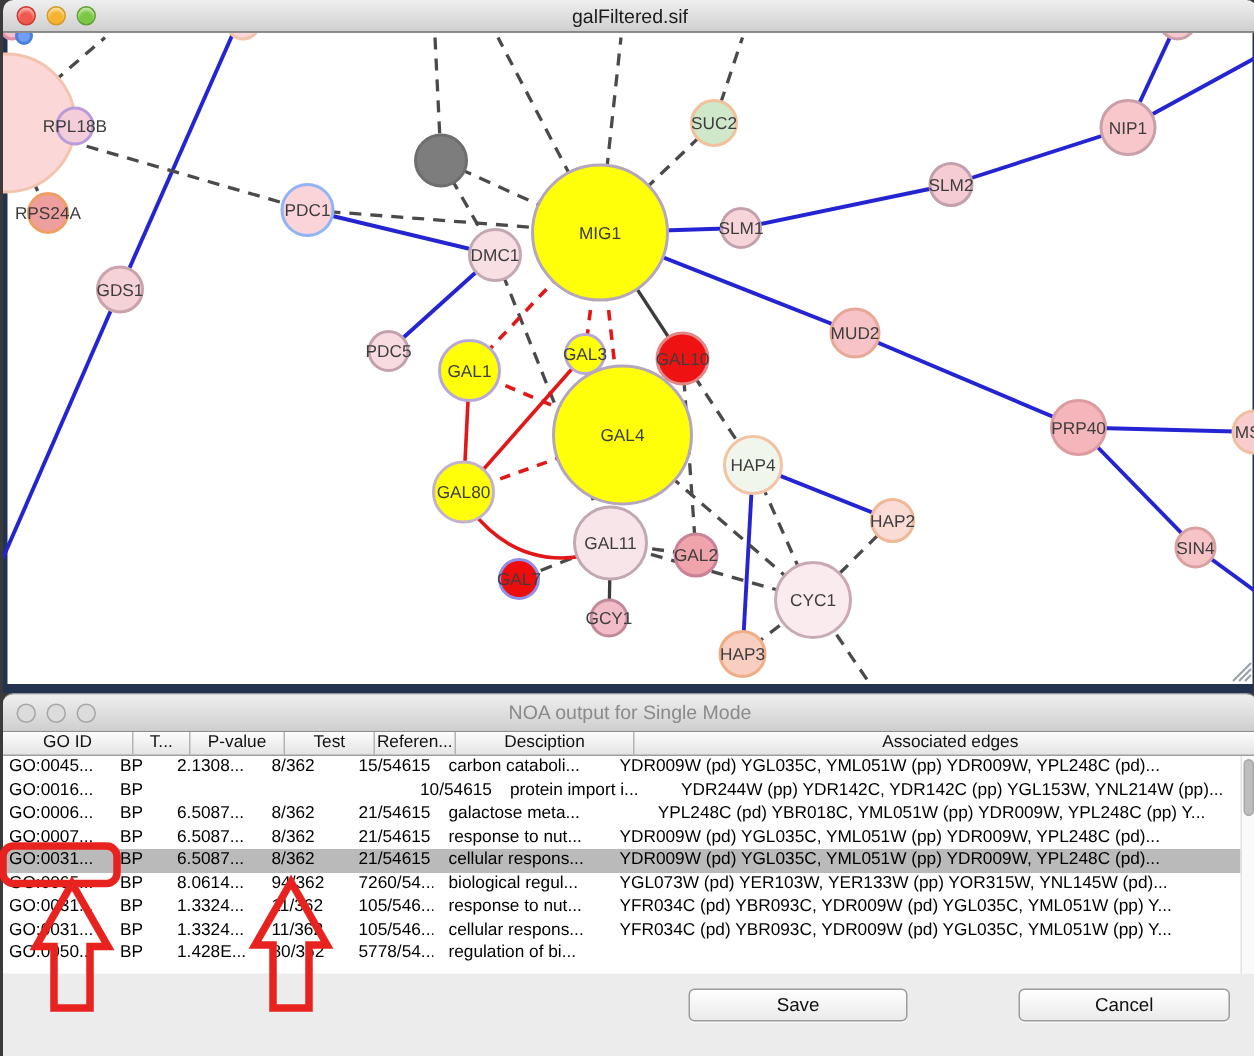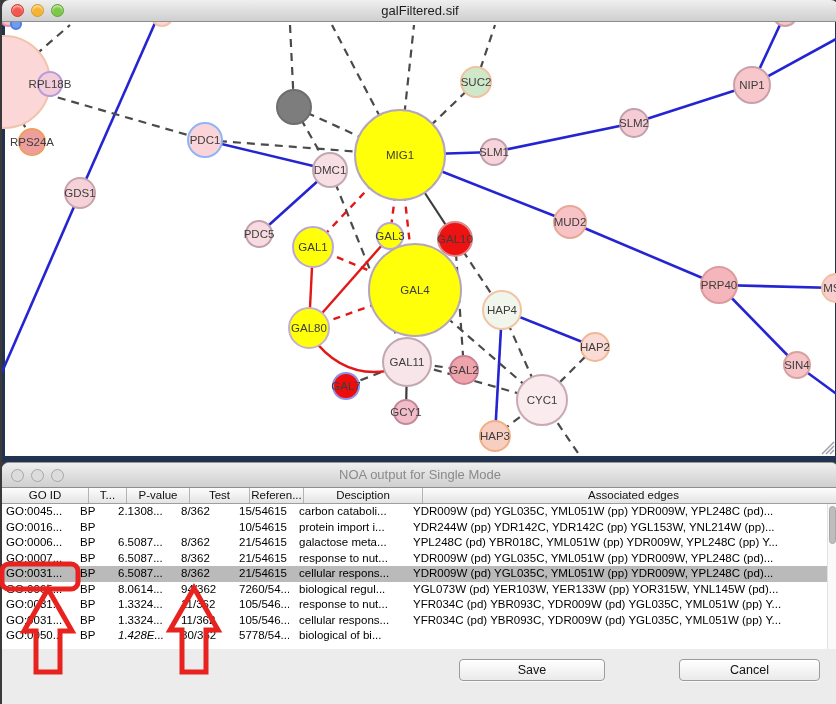--- a/index.html
+++ b/index.html
@@ -211,32 +211,32 @@
         <div class="tcell c3" style="width: 60px;">8/362</div>
         <div class="tcell c4" style="width: 54px;">15/54615</div>
         <div class="tcell c5" style="width: 119px;">carbon cataboli...</div>
         <div class="tcell c6" style="width: 421px;">YDR009W (pd) YGL035C, YML051W (pp) YDR009W, YPL248C (pd)...</div>
       </div>
       <div class="trow">
         <div class="tcell c0" style="width: 72px;">GO:0016...</div>
         <div class="tcell c1" style="width: 38px;">BP</div>
         <div class="tcell c2" style="width: 63px; margin-top: 44px;">6.2567...</div>
         <div class="tcell c3" style="width: 60px; margin-top: 38px;">7/362</div>
-        <div class="tcell c4" style="width: 54px;">10/54615</div>
+        <div class="tcell c4" style="width: 54px; margin-left: 41px;">10/54615</div>
         <div class="tcell c5" style="width: 119px;">protein import i...</div>
         <div class="tcell c6" style="width: 421px;">YDR244W (pp) YDR142C, YDR142C (pp) YGL153W, YNL214W (pp)...</div>
       </div>
       <div class="trow">
         <div class="tcell c0" style="width: 72px;">GO:0006...</div>
         <div class="tcell c1" style="width: 38px;">BP</div>
         <div class="tcell c2" style="width: 63px;">6.5087...</div>
         <div class="tcell c3" style="width: 60px;">8/362</div>
         <div class="tcell c4" style="width: 54px;">21/54615</div>
         <div class="tcell c5" style="width: 119px;">galactose meta...</div>
-        <div class="tcell c6" style="width: 421px;">YPL248C (pd) YBR018C, YML051W (pp) YDR009W, YPL248C (pp) Y...</div>
+        <div class="tcell c6" style="width: 421px; text-align: center;">YPL248C (pd) YBR018C, YML051W (pp) YDR009W, YPL248C (pp) Y...</div>
       </div>
       <div class="trow">
         <div class="tcell c0" style="width: 72px;">GO:0007...</div>
         <div class="tcell c1" style="width: 38px;">BP</div>
         <div class="tcell c2" style="width: 63px;">6.5087...</div>
         <div class="tcell c3" style="width: 60px;">8/362</div>
         <div class="tcell c4" style="width: 54px;">21/54615</div>
         <div class="tcell c5" style="width: 119px;">response to nut...</div>
         <div class="tcell c6" style="width: 421px;">YDR009W (pd) YGL035C, YML051W (pp) YDR009W, YPL248C (pd)...</div>
       </div>
@@ -272,24 +272,24 @@
         <div class="tcell c1" style="width: 38px;">BP</div>
         <div class="tcell c2" style="width: 63px;">1.3324...</div>
         <div class="tcell c3" style="width: 60px;">11/362</div>
         <div class="tcell c4" style="width: 54px;">105/546...</div>
         <div class="tcell c5" style="width: 119px;">cellular respons...</div>
         <div class="tcell c6" style="width: 421px;">YFR034C (pd) YBR093C, YDR009W (pd) YGL035C, YML051W (pp) Y...</div>
       </div>
       <div class="trow">
         <div class="tcell c0" style="width: 72px;">GO:0050...</div>
         <div class="tcell c1" style="width: 38px;">BP</div>
-        <div class="tcell c2" style="width: 63px; font-style: italic;">1.428E...</div>
+        <div class="tcell c2" style="width: 63px;">1.428E...</div>
         <div class="tcell c3" style="width: 60px;">80/362</div>
         <div class="tcell c4" style="width: 54px;">5778/54...</div>
-        <div class="tcell c5" style="width: 119px;">biological of bi...</div>
+        <div class="tcell c5" style="width: 119px;">regulation of bi...</div>
       </div>
     </div>
   <div id="vscroll">
     <div id="vthumb"></div>
   </div>
   <button class="btn" id="save-btn">Save</button>
   <button class="btn" id="cancel-btn">Cancel</button>
 </div>
 
 <svg id="anno" width="836" height="704">

